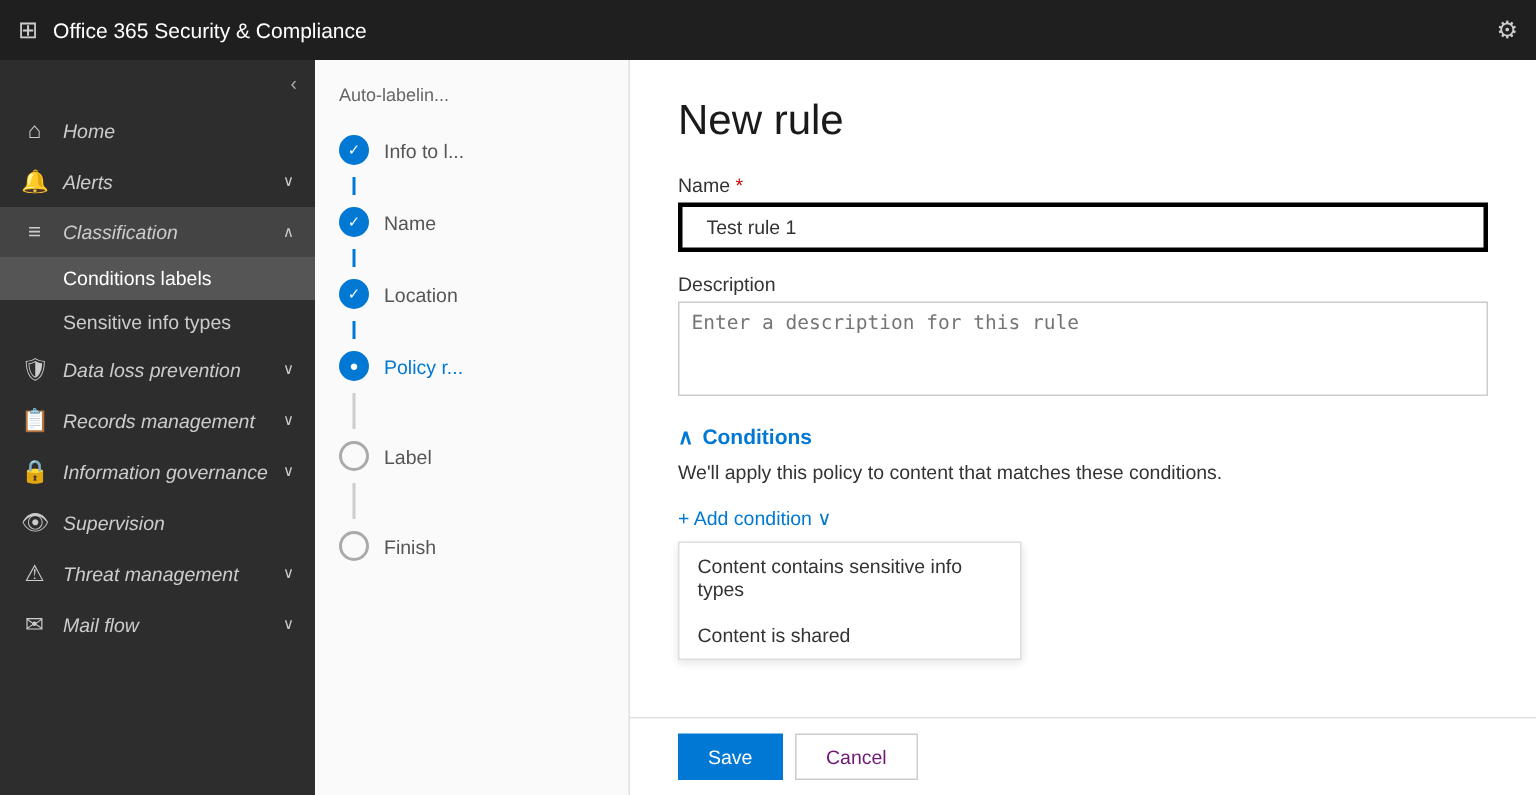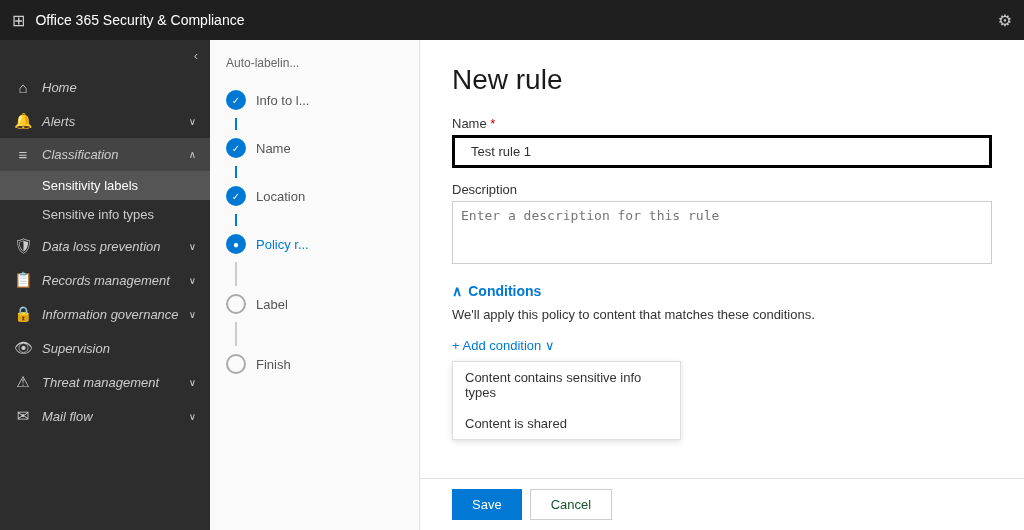--- a/index.html
+++ b/index.html
@@ -225,21 +225,21 @@
     .btn-save {
       background: #0078d4;
       color: white;
       border: none;
       padding: 7px 20px;
       font-size: 13px;
       cursor: pointer;
     }
     .btn-cancel {
       background: white;
-      color: #14532d;
+      color: #701a75;
       border: 1px solid #ccc;
       padding: 7px 20px;
       font-size: 13px;
       cursor: pointer;
     }
   </style>
 </head>
 <body>
 
 <div class="topbar">
@@ -263,21 +263,21 @@
       <span class="item-label">Alerts</span>
       <span class="chevron">∨</span>
     </div>
 
     <div class="sidebar-item active">
       <span class="item-icon">≡</span>
       <span class="item-label">Classification</span>
       <span class="chevron">∧</span>
     </div>
     <div class="sidebar-sub-item active">
-      <span>Sensitivity labels</span>
+      <span>Conditions labels</span>
     </div>
     <div class="sidebar-sub-item">
       <span>Sensitive info types</span>
     </div>
 
     <div class="sidebar-item">
       <span class="item-icon">🛡</span>
       <span class="item-label">Data loss prevention</span>
       <span class="chevron">∨</span>
     </div>

